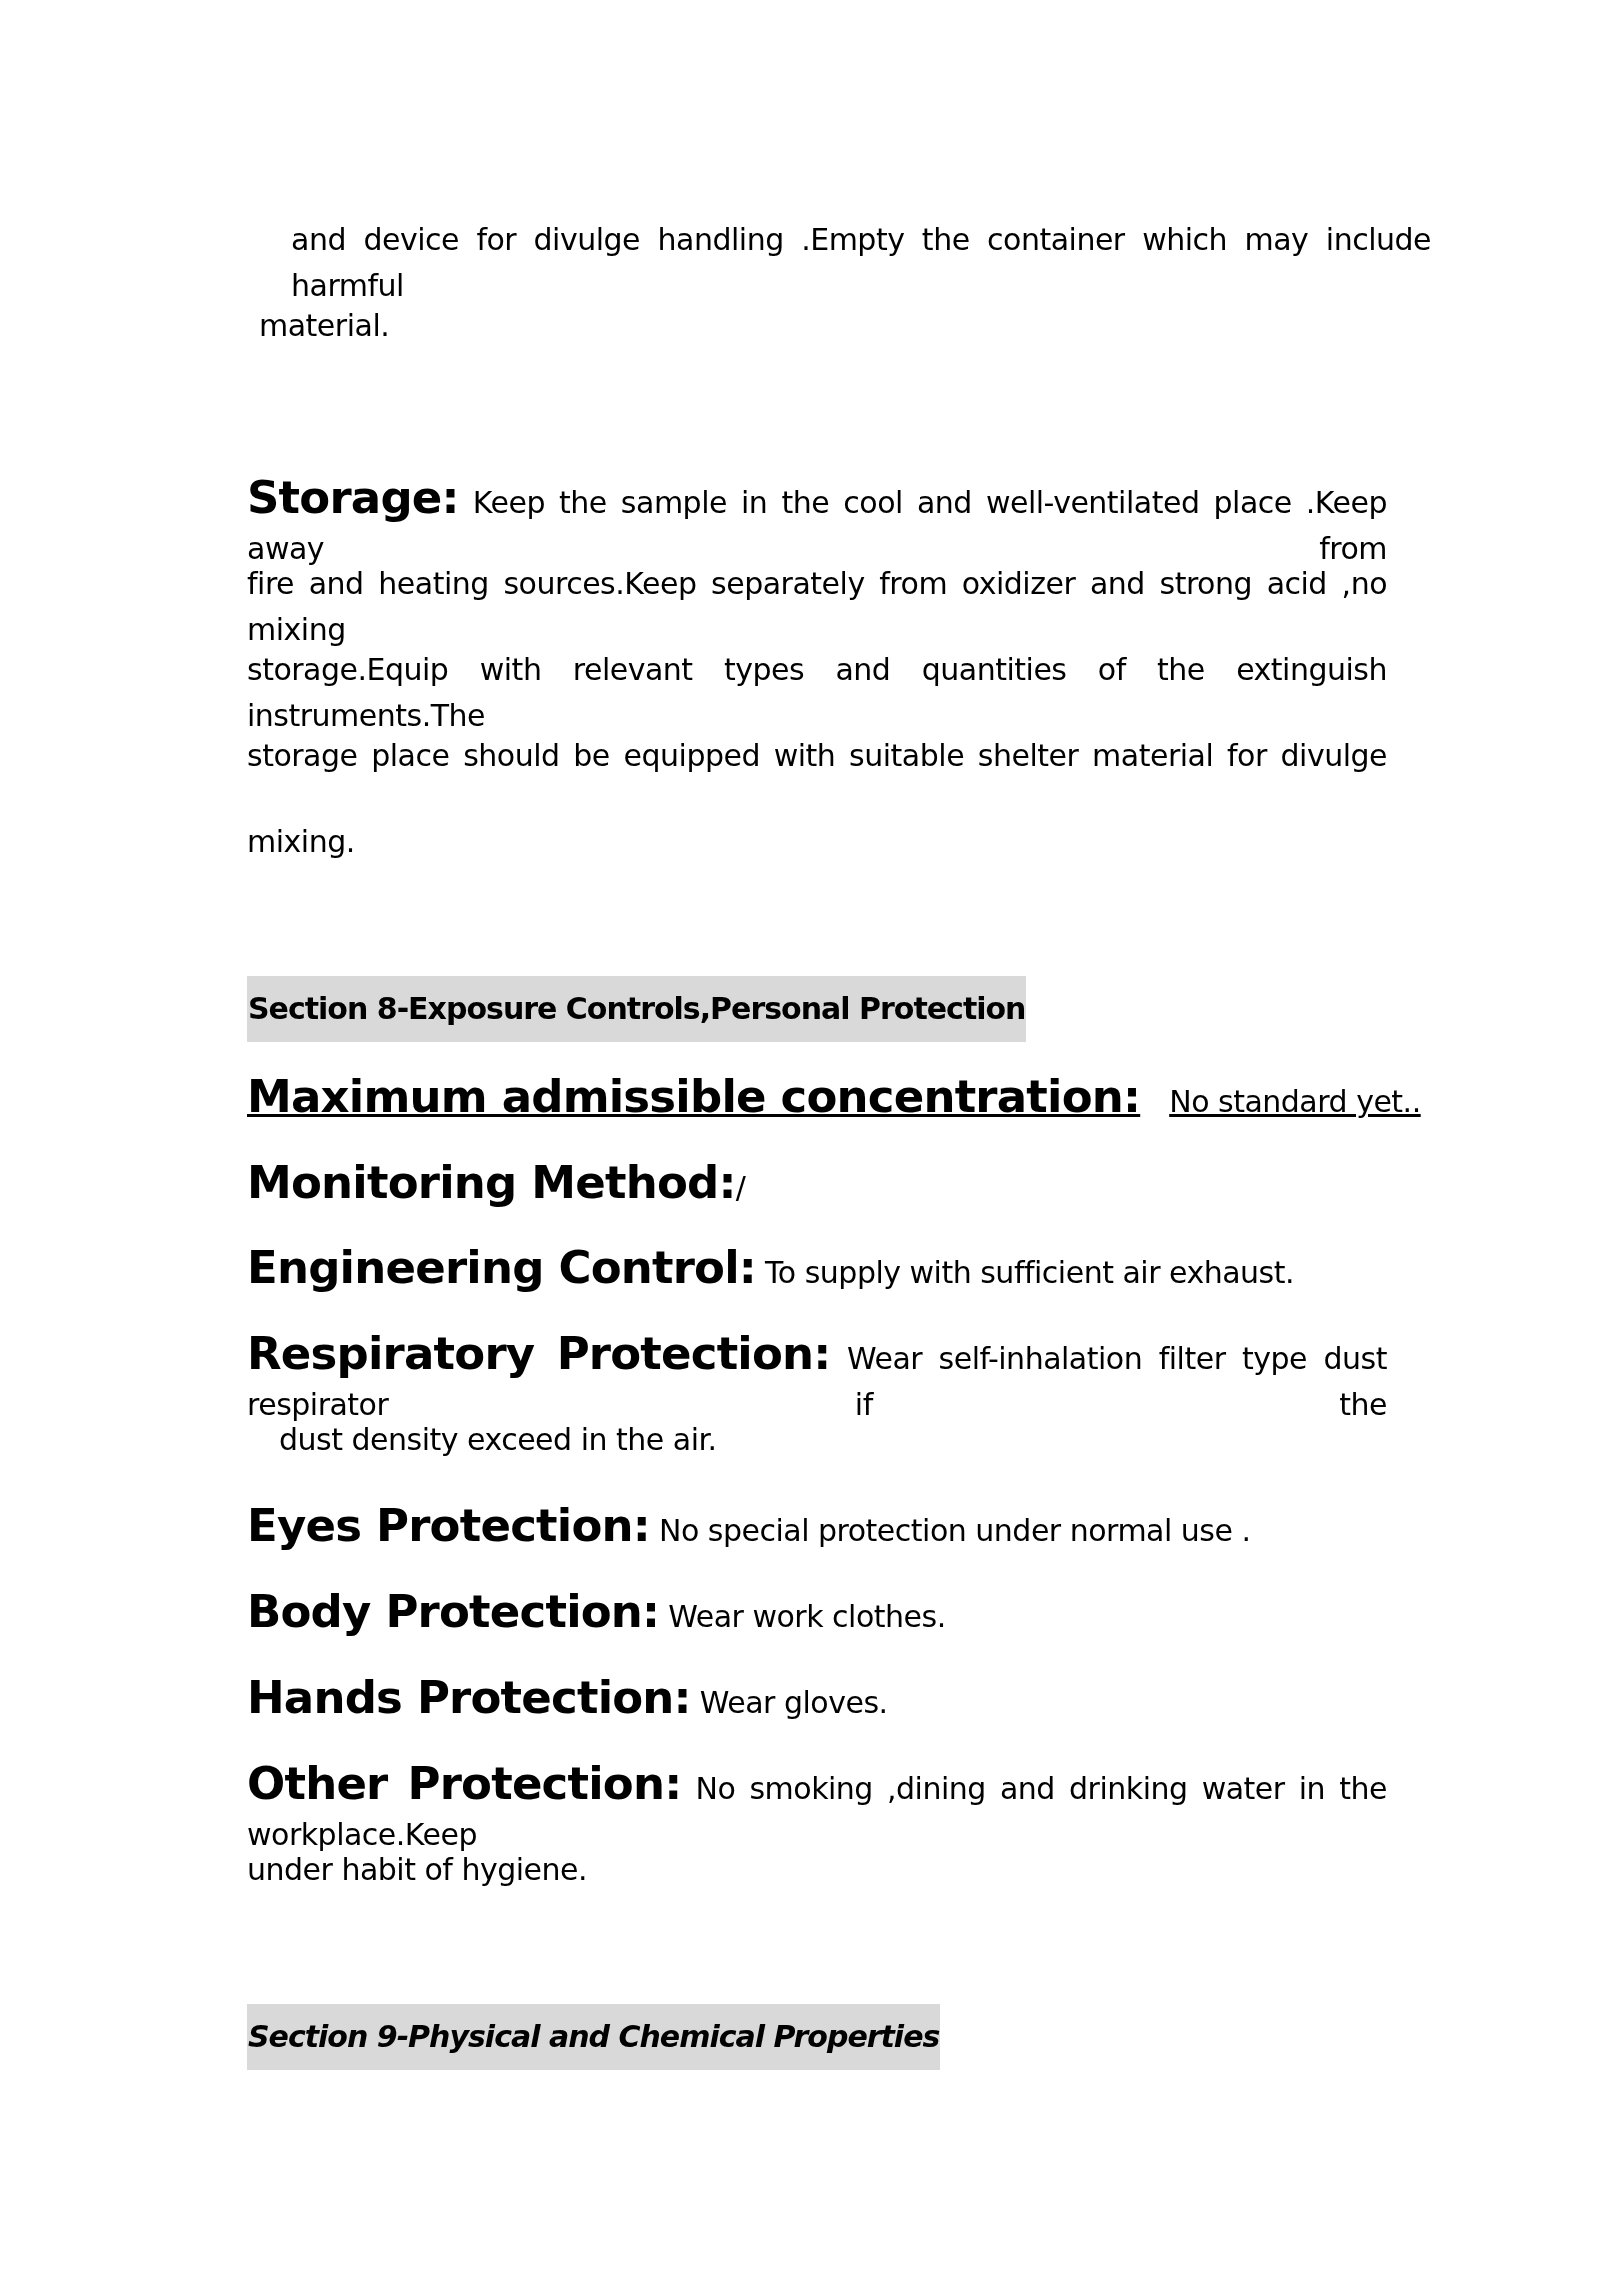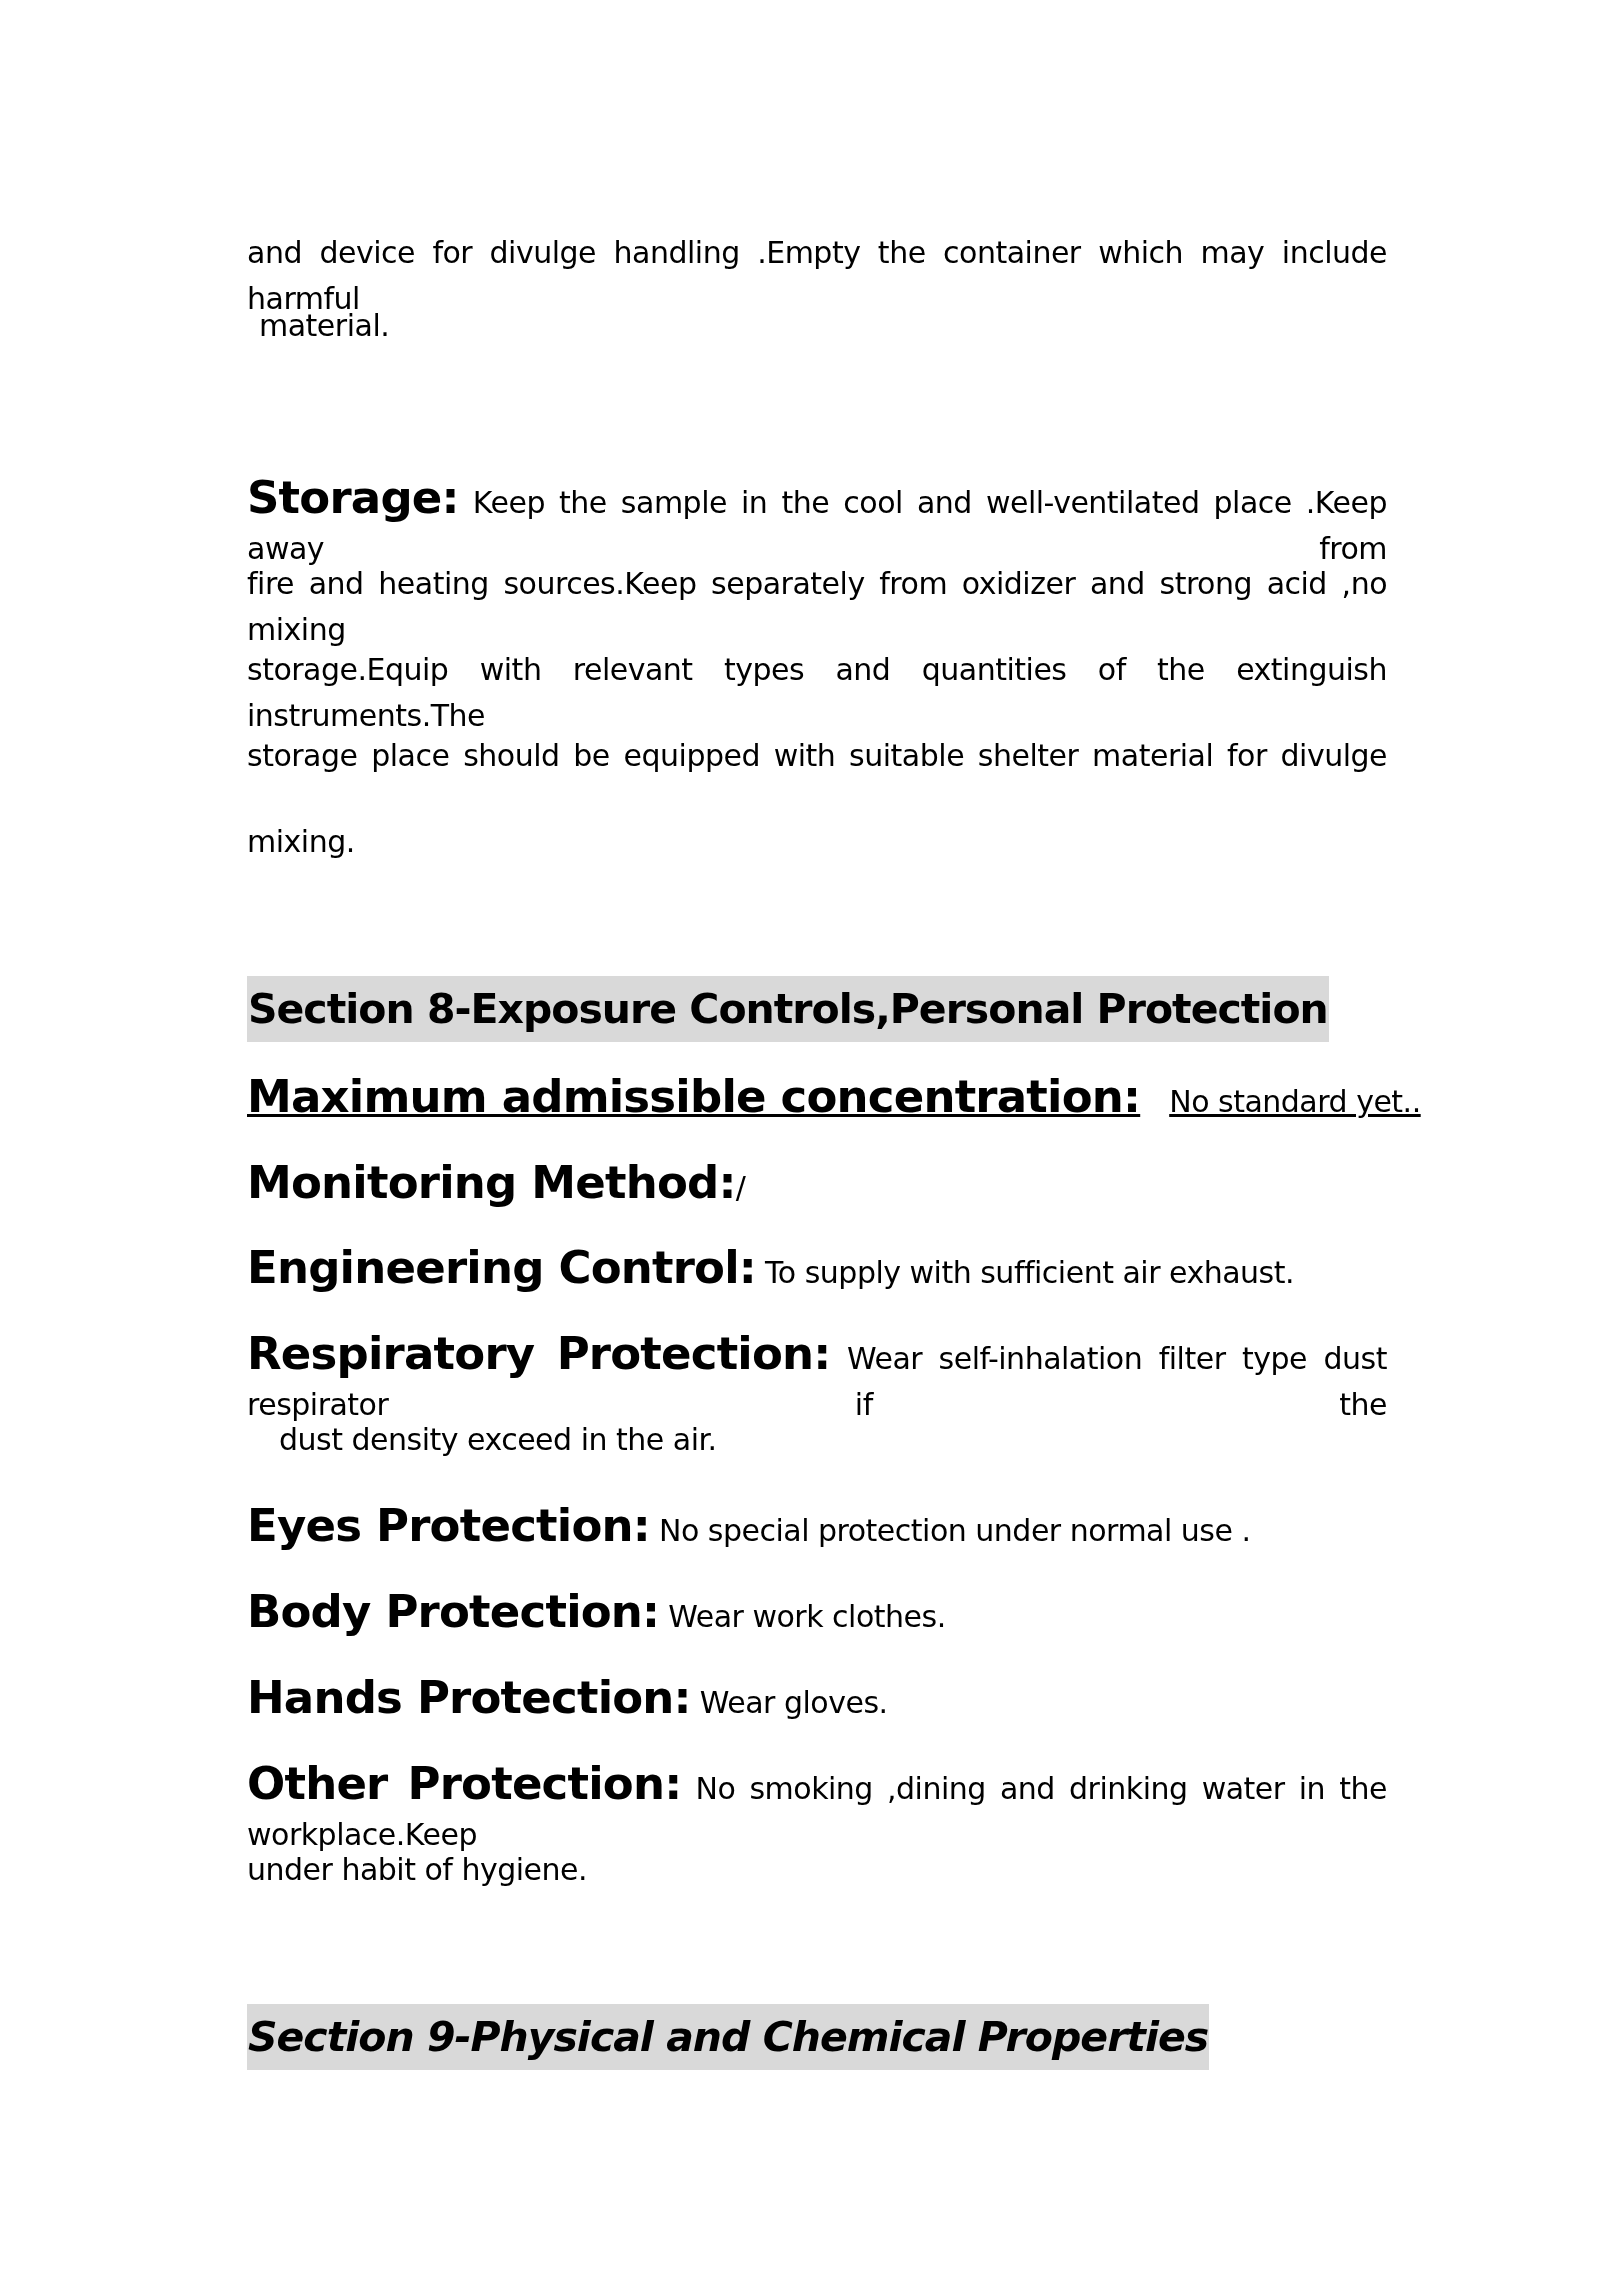--- a/index.html
+++ b/index.html
@@ -38,35 +38,35 @@
   .label {
     font-weight: bold;
     font-size: 45px;
     letter-spacing: -0.8px;
   }
   .heading {
     position: absolute;
     left: 0;
     background: #d9d9d9;
     font-weight: bold;
-    font-size: 41px;
+    font-size: 30px;
     line-height: 66px;
     height: 66px;
     padding: 0 1px;
     white-space: nowrap;
     letter-spacing: -1px;
   }
   .gap { display: inline-block; width: 29px; }
 </style>
 </head>
 <body>
 
 <div class="page">
 
-  <div class="line justify-line" style="top:230px;">
+  <div class="line justify-line" style="top:217px;margin-left:44px;">
     <span>and device for divulge handling .Empty the container which may include harmful</span>
   </div>
   <div class="line" style="top:303px;margin-left:12px;">
     <span>material.</span>
   </div>
 
   <div class="line justify-line" style="top:475px;">
     <span class="label">Storage:</span><span> Keep the sample in the cool and well-ventilated place .Keep away from</span>
   </div>
   <div class="line justify-line" style="top:561px;">

